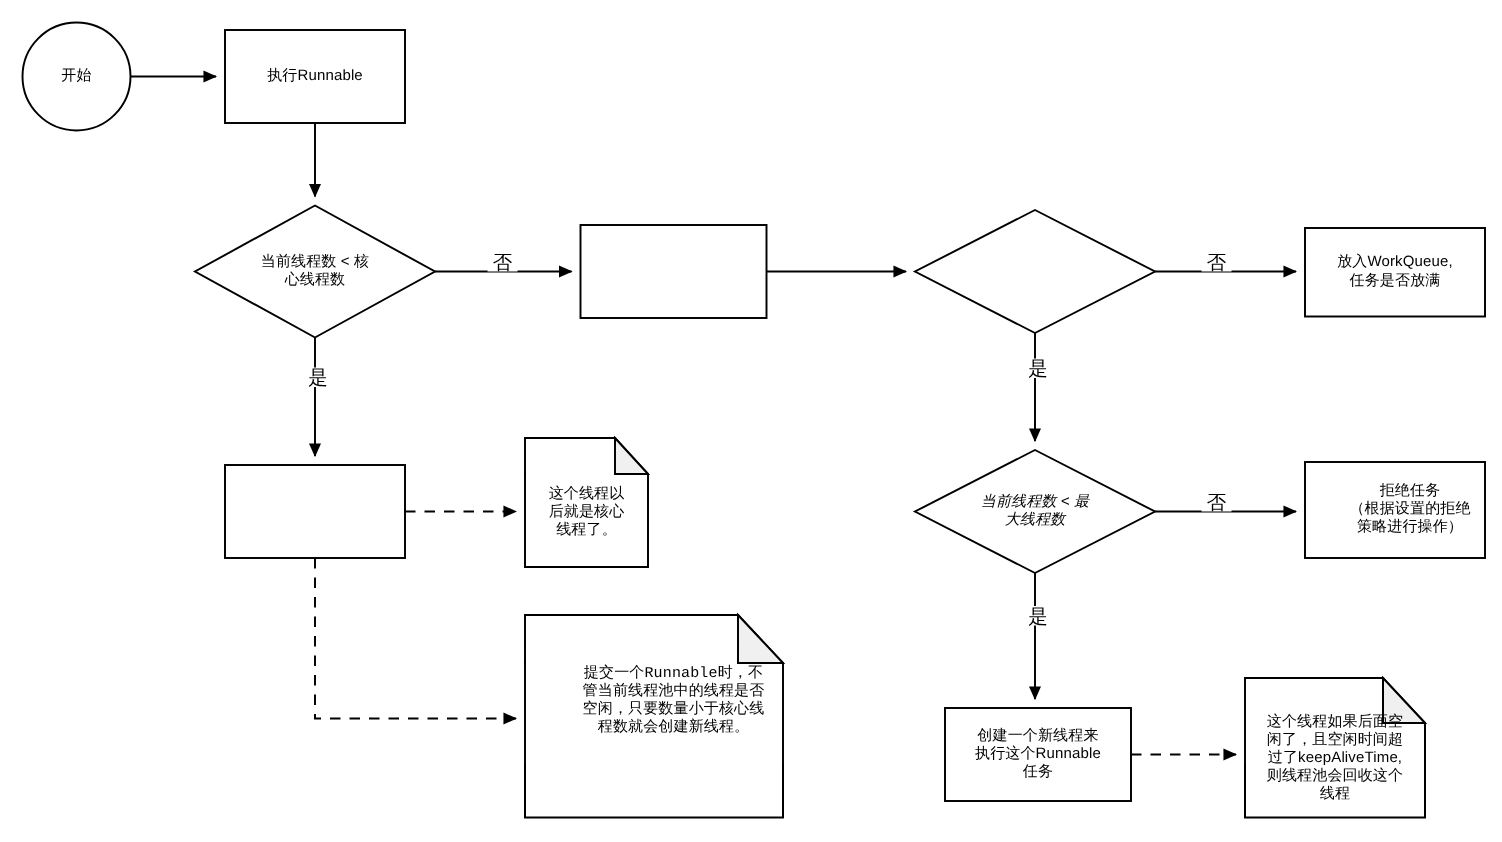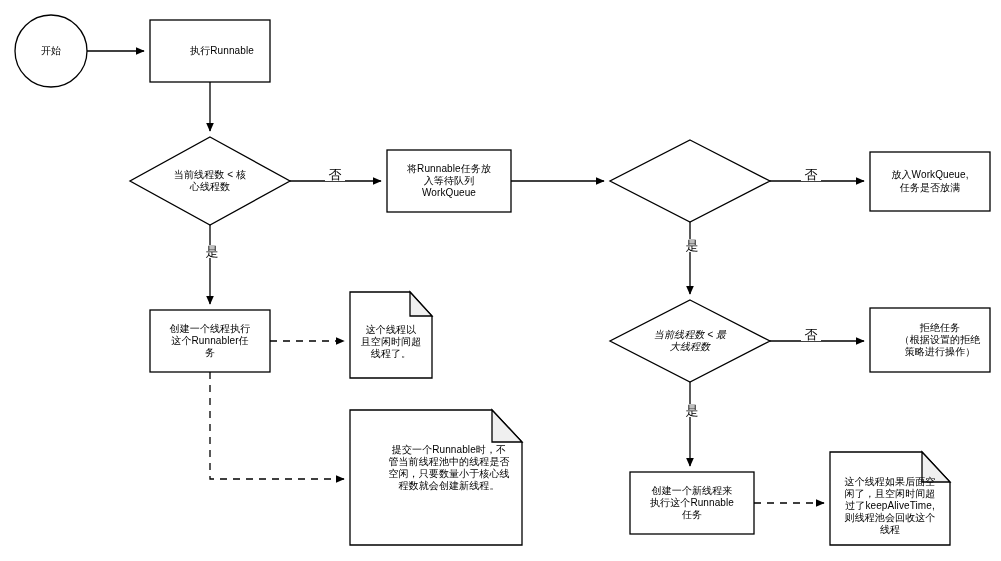--- a/index.html
+++ b/index.html
@@ -133,42 +133,36 @@
 
     <path d="M 270 341 L 344 341" class="edge-dashed" marker-end="url(#arrow)"></path>
 
     <path d="M 210 372 L 210 479 L 344 479" class="edge-dashed" marker-end="url(#arrow)"></path>
 
     <path d="M 754 503 L 824 503" class="edge-dashed" marker-end="url(#arrow)"></path>
   </svg>
 
   <div class="node-text t13" style="left:15px; top:21px; width:72px; height:60px;">开始</div>
 
-  <div class="node-text t13" style="left:150px; top:20px; width:120px; height:62px;padding-left:12px;">执行Runnable</div>
+  <div class="node-text t13" style="left:150px; top:20px; width:120px; height:62px;">执行Runnable</div>
 
   <div class="node-text t13" style="left:140px; top:153px; width:140px; height:56px;">当前线程数 &lt; 核
 心线程数</div>
 
-  <div class="node-text t13" style="left:387px; top:150px; width:124px; height:62px;">将Runnable任务放
-入等待队列
-WorkQueue</div>
 
 
   <div class="node-text t13" style="left:870px; top:152px; width:120px; height:59px;">放入WorkQueue,
 任务是否放满</div>
 
-  <div class="node-text t13" style="left:150px; top:310px; width:120px; height:62px;">创建一个线程执行
-这个Runnabler任
-务</div>
 
   <div class="node-text t13" style="left:350px; top:306px; width:82px; height:72px;">这个线程以
-且空闲时间超
+后就是核心
 线程了。</div>
 
-  <div class="node-text t13" style="left:352px; top:428px; width:194px; height:80px;">提交一个Runnable时，不
+  <div class="node-text t13" style="left:352px; top:428px; width:194px; height:80px;font-family:Liberation Mono, monospace;">提交一个Runnable时，不
 管当前线程池中的线程是否
 空闲，只要数量小于核心线
 程数就会创建新线程。</div>
 
   <div class="node-text t13" style="left:618px; top:313px; width:144px; height:56px;font-style:italic;">当前线程数 &lt; 最
 大线程数</div>
 
   <div class="node-text t13" style="left:870px; top:308px; width:140px; height:64px;">拒绝任务
 （根据设置的拒绝
 策略进行操作）</div>

